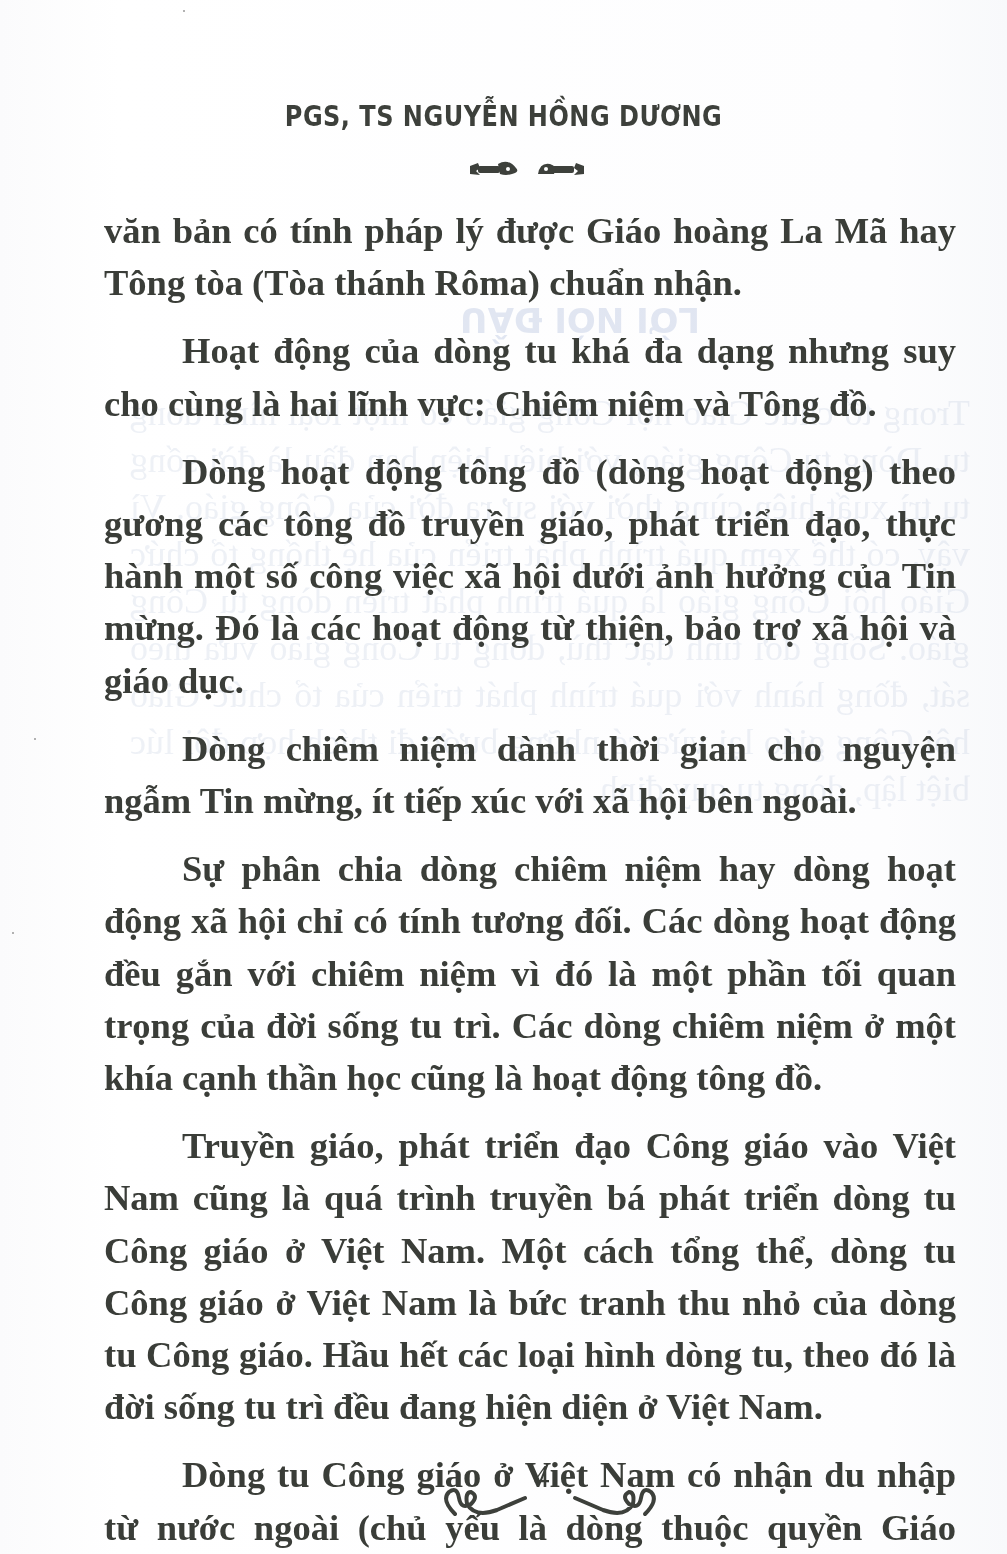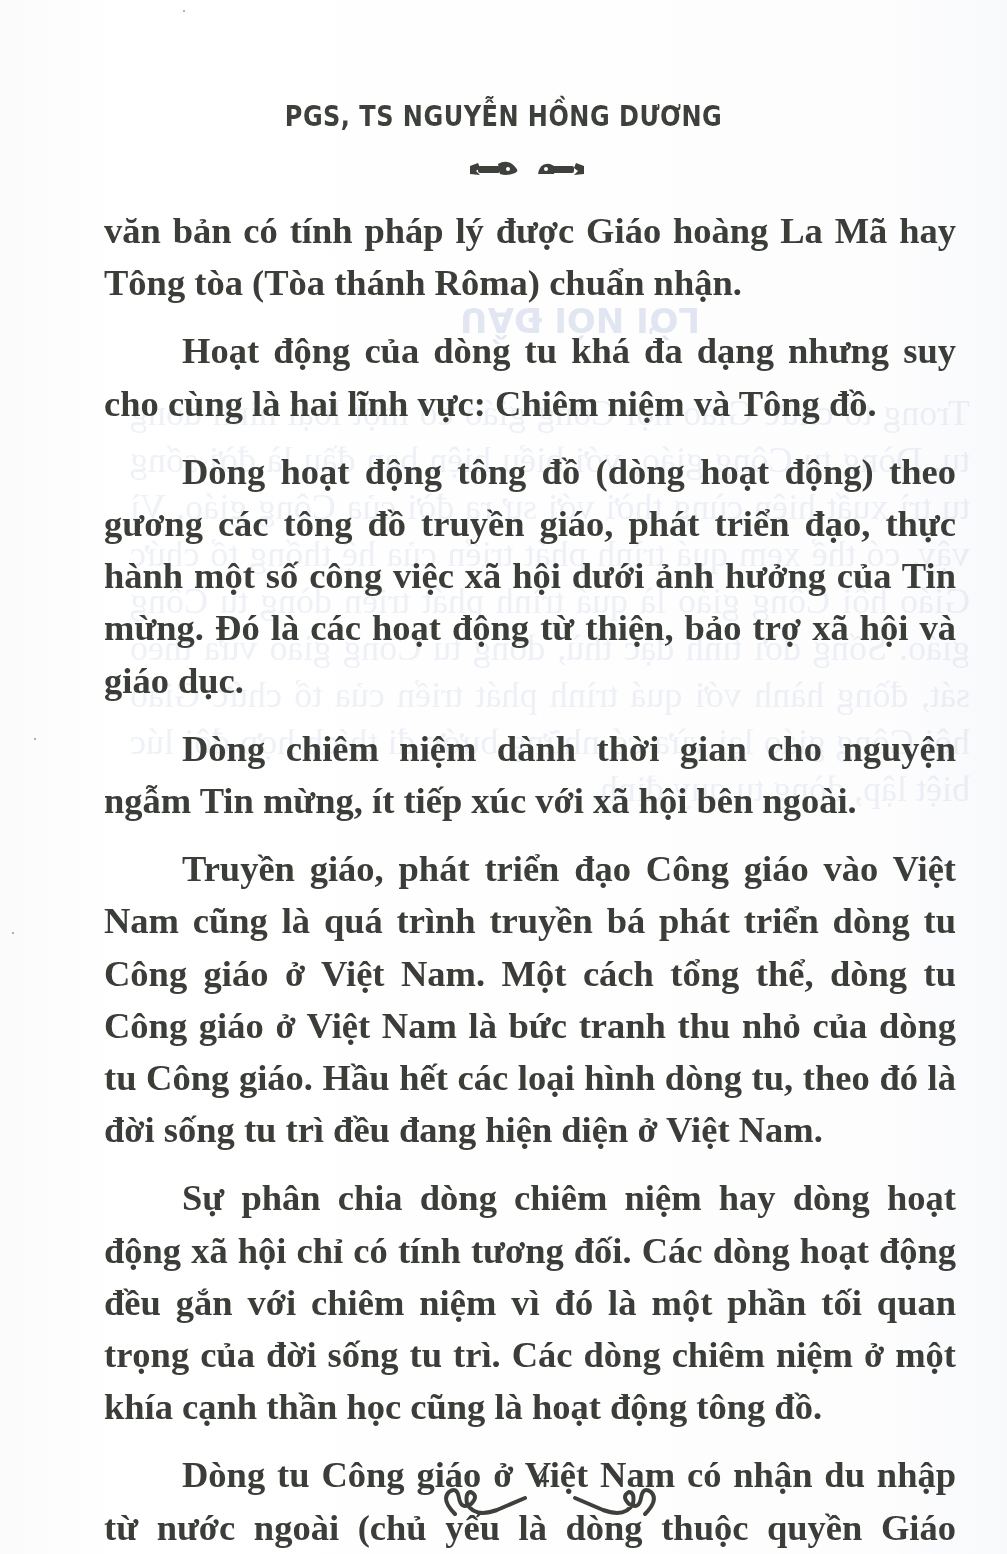--- a/index.html
+++ b/index.html
@@ -123,22 +123,22 @@
       <rect x="84" y="8" width="22" height="7" rx="2"></rect>
       <path d="M116 8 L108 5 L106 10 L110 13 L106 17 L116 16 Z"></path>
     </g>
   </svg>
 
   <div class="body-text">
     <p class="first">văn bản có tính pháp lý được Giáo hoàng La Mã hay Tông tòa (Tòa thánh Rôma) chuẩn nhận.</p>
     <p>Hoạt động của dòng tu khá đa dạng nhưng suy cho cùng là hai lĩnh vực: Chiêm niệm và Tông đồ.</p>
     <p>Dòng hoạt động tông đồ (dòng hoạt động) theo gương các tông đồ truyền giáo, phát triển đạo, thực hành một số công việc xã hội dưới ảnh hưởng của Tin mừng. Đó là các hoạt động từ thiện, bảo trợ xã hội và giáo dục.</p>
     <p>Dòng chiêm niệm dành thời gian cho nguyện ngẫm Tin mừng, ít tiếp xúc với xã hội bên ngoài.</p>
+    <p>Sự phân chia dòng chiêm niệm hay dòng hoạt động xã hội chỉ có tính tương đối. Các dòng hoạt động đều gắn với chiêm niệm vì đó là một phần tối quan trọng của đời sống tu trì. Các dòng chiêm niệm ở một khía cạnh thần học cũng là hoạt động tông đồ.</p>
     <p>Truyền giáo, phát triển đạo Công giáo vào Việt Nam cũng là quá trình truyền bá phát triển dòng tu Công giáo ở Việt Nam. Một cách tổng thể, dòng tu Công giáo ở Việt Nam là bức tranh thu nhỏ của dòng tu Công giáo. Hầu hết các loại hình dòng tu, theo đó là đời sống tu trì đều đang hiện diện ở Việt Nam.</p>
-    <p>Sự phân chia dòng chiêm niệm hay dòng hoạt động xã hội chỉ có tính tương đối. Các dòng hoạt động đều gắn với chiêm niệm vì đó là một phần tối quan trọng của đời sống tu trì. Các dòng chiêm niệm ở một khía cạnh thần học cũng là hoạt động tông đồ.</p>
     <p>Dòng tu Công giáo ở Việt Nam có nhận du nhập từ nước ngoài (chủ yếu là dòng thuộc quyền Giáo hoàng),</p>
   </div>
 
   <svg class="foot-ornament" viewBox="0 0 230 52">
     <g fill="none" stroke="#3d403b" stroke-width="4" stroke-linecap="round">
       <path d="M20 44 Q6 30 14 22 Q22 16 24 28 Q26 40 36 34 Q44 26 36 22 Q30 22 32 34 Q40 48 62 40 L90 28"></path>
       <path d="M210 44 Q224 30 216 22 Q208 16 206 28 Q204 40 194 34 Q186 26 194 22 Q200 22 198 34 Q190 48 168 40 L140 28"></path>
     </g>
   </svg>
   <div class="page-number">4</div>

